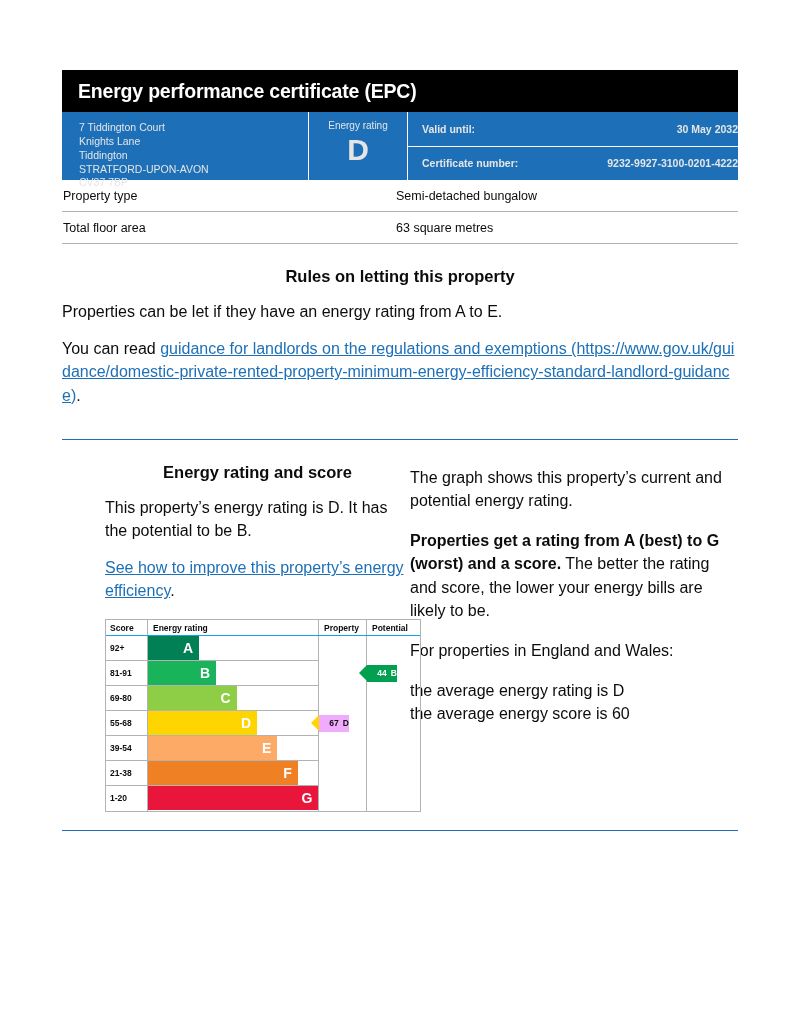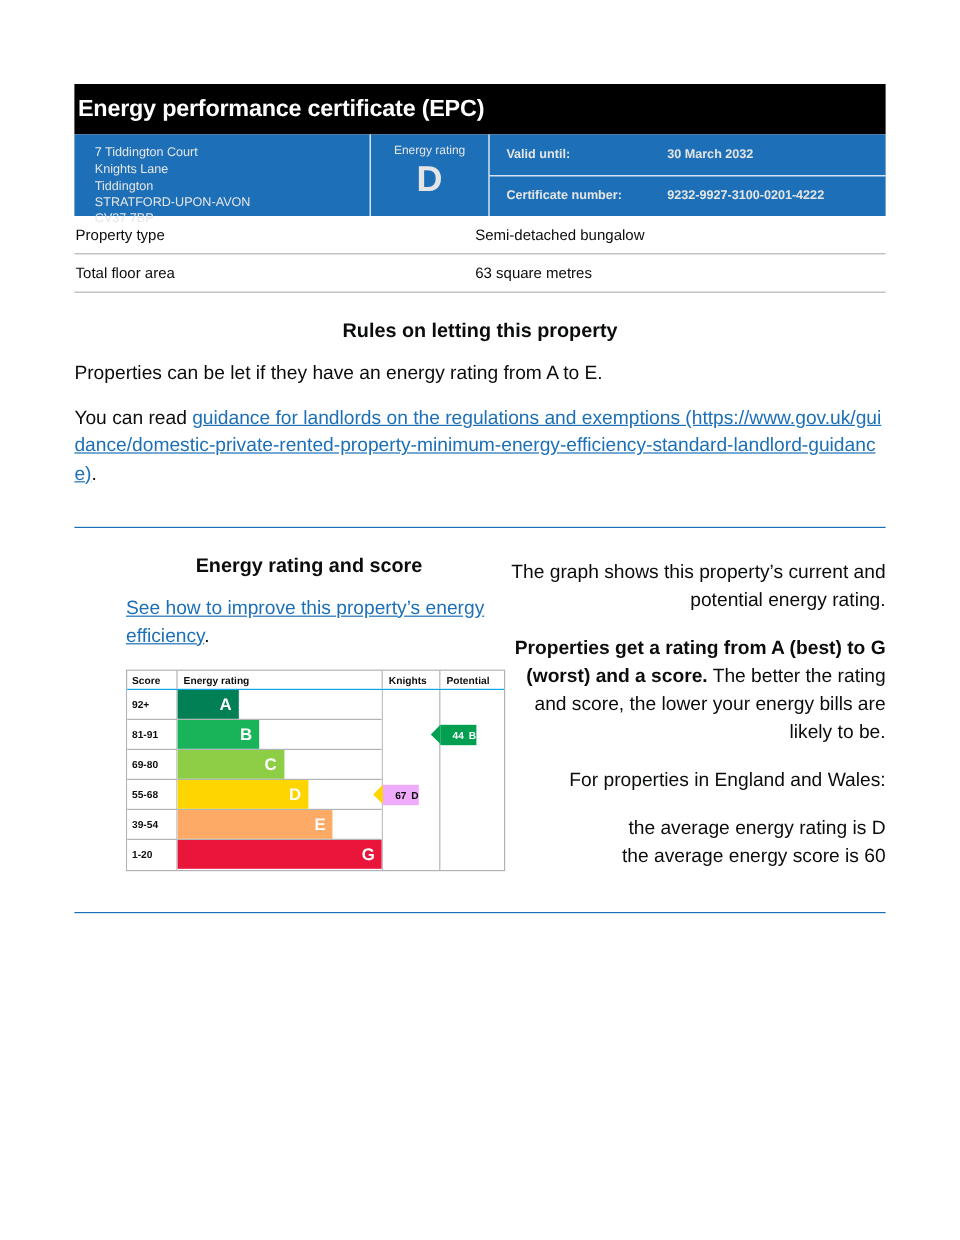--- a/index.html
+++ b/index.html
@@ -22,21 +22,21 @@
     width: 676px;
   }
 
   
   .epc-title-bar {
     background: #000000;
     color: #ffffff;
     height: 42px;
     display: flex;
     align-items: center;
-    padding-left: 3px;
+    padding-left: 16px;
   }
   .epc-title-bar h1 {
     font-size: 19.5px;
     font-weight: bold;
     margin: 0;
     letter-spacing: -0.2px;
   }
 
   .epc-banner {
     display: flex;
@@ -73,20 +73,21 @@
     display: flex;
     flex-direction: column;
   }
   .meta-row {
     flex: 1;
     display: flex;
     align-items: center;
     font-size: 10.5px;
     font-weight: bold;
     padding-left: 14px;
+    justify-content: space-between;
   }
   .meta-row + .meta-row { border-top: 1px solid #ffffff; }
   .meta-row .k { width: 134px; }
   .meta-row .v { }
 
   
   .detail-row {
     display: flex;
     border-bottom: 1px solid #b1b4b6;
     font-size: 12.5px;
@@ -116,21 +117,21 @@
   }
   a {
     color: #1d70b8;
     text-decoration: underline;
   }
   .link-url { word-break: break-all; }
 
   
   .cols { display: flex; gap: 0; }
   .col-left { width: 348px; padding-left: 43px; }
-  .col-right { width: 328px; padding-top: 3px; text-align: right; }
+  .col-right { width: 328px; padding-top: 3px; }
   .col-right p { margin-bottom: 17px; }
 
   
   .graph {
     margin-top: 16px;
     width: 316px;
     border: 1px solid #b1b4b6;
     font-size: 9.5px;
     position: relative;
   }
@@ -226,21 +227,21 @@
       <div>STRATFORD-UPON-AVON</div>
       <div>CV37 7BP</div>
     </div>
     <div class="rating-block">
       <div class="lbl">Energy rating</div>
       <div class="letter">D</div>
     </div>
     <div class="meta-block">
       <div class="meta-row">
         <span class="k">Valid until:</span>
-        <span class="v">30 March 2032</span>
+        <span class="v">30 May 2032</span>
       </div>
       <div class="meta-row">
         <span class="k">Certificate number:</span>
         <span class="v">9232-9927-3100-0201-4222</span>
       </div>
     </div>
   </div>
 
   <div class="detail-row">
     <span class="k">Property type</span>
@@ -259,29 +260,30 @@
     </p>
   </div>
 
   <div style="height:18px"></div>
   <hr class="rule">
 
   <div class="sect">
     <div class="cols">
       <div class="col-left">
         <h2>Energy rating and score</h2>
+        <p>This property’s energy rating is D. It has the potential to be B.</p>
         <p>
           <a href="#">See how to improve this property’s energy efficiency</a><span>.</span>
         </p>
 
         <div class="graph">
           <div class="graph-head">
             <div class="gh-score">Score</div>
             <div class="gh-rating">Energy rating</div>
-            <div class="gh-current">Knights</div>
+            <div class="gh-current">Property</div>
             <div class="gh-potential">Potential</div>
           </div>
           <div class="graph-body">
             <div class="bars">
               <div class="bar-row">
                 <div class="bar-score">92+</div>
                 <div class="bar-wrap">
                   <div class="bar" style="background: rgb(0, 128, 84); width: 30%;">
                     <span>A</span>
                   </div>
@@ -309,20 +311,28 @@
                   <div class="bar" style="background: rgb(255, 213, 0); width: 64%;">
                     <span>D</span>
                   </div>
                 </div>
               </div>
               <div class="bar-row">
                 <div class="bar-score">39-54</div>
                 <div class="bar-wrap">
                   <div class="bar" style="background: rgb(252, 170, 101); width: 76%;">
                     <span>E</span>
+                  </div>
+                </div>
+              </div>
+              <div class="bar-row">
+                <div class="bar-score">21-38</div>
+                <div class="bar-wrap">
+                  <div class="bar" style="background: rgb(239, 128, 35); width: 88%;">
+                    <span>F</span>
                   </div>
                 </div>
               </div>
               <div class="bar-row">
                 <div class="bar-score">1-20</div>
                 <div class="bar-wrap">
                   <div class="bar" style="background: rgb(233, 21, 59); width: 100%;">
                     <span>G</span>
                   </div>
                 </div>

